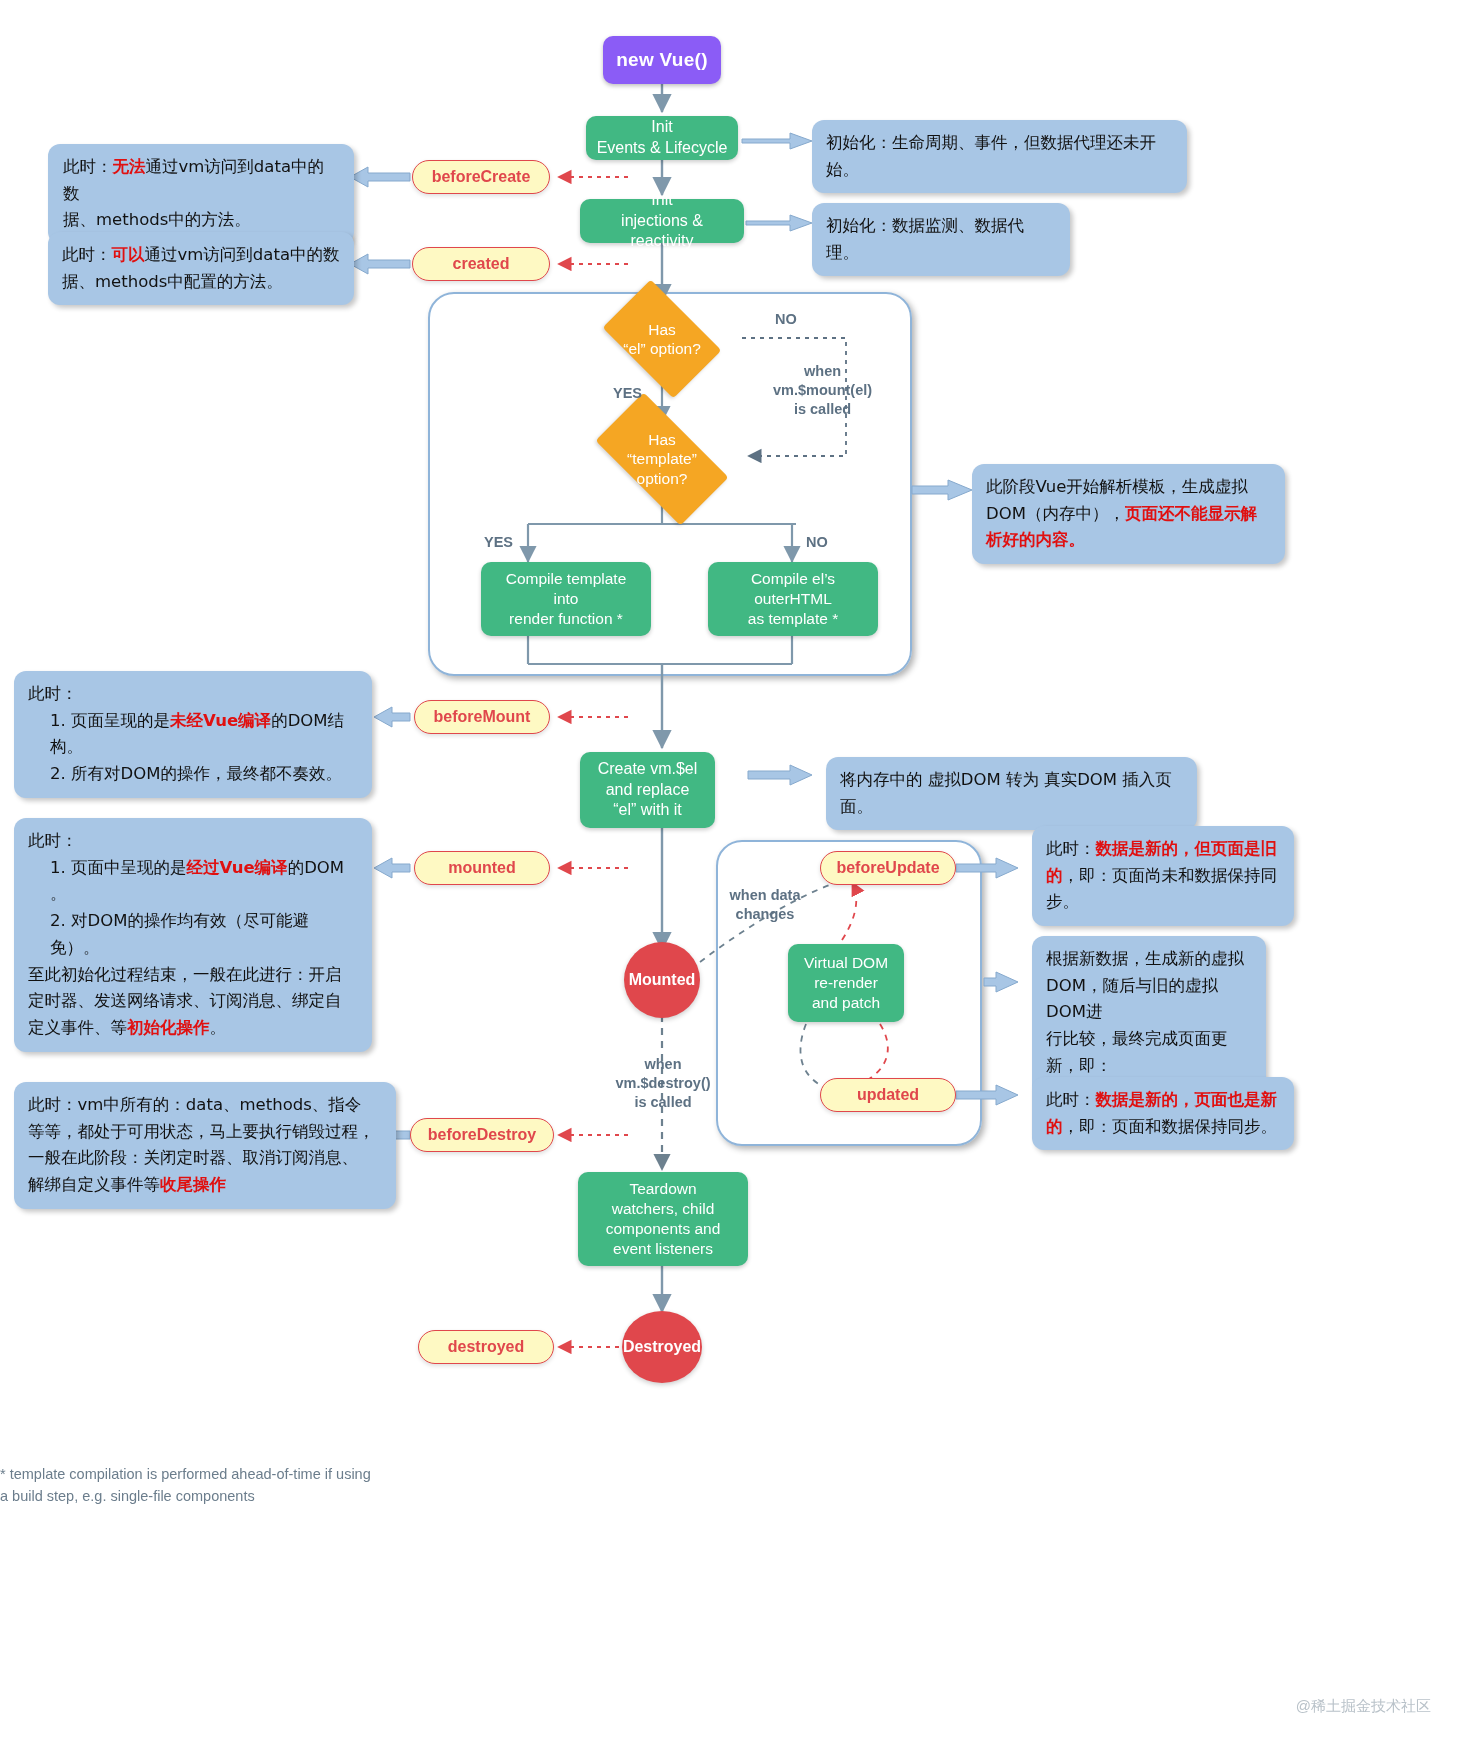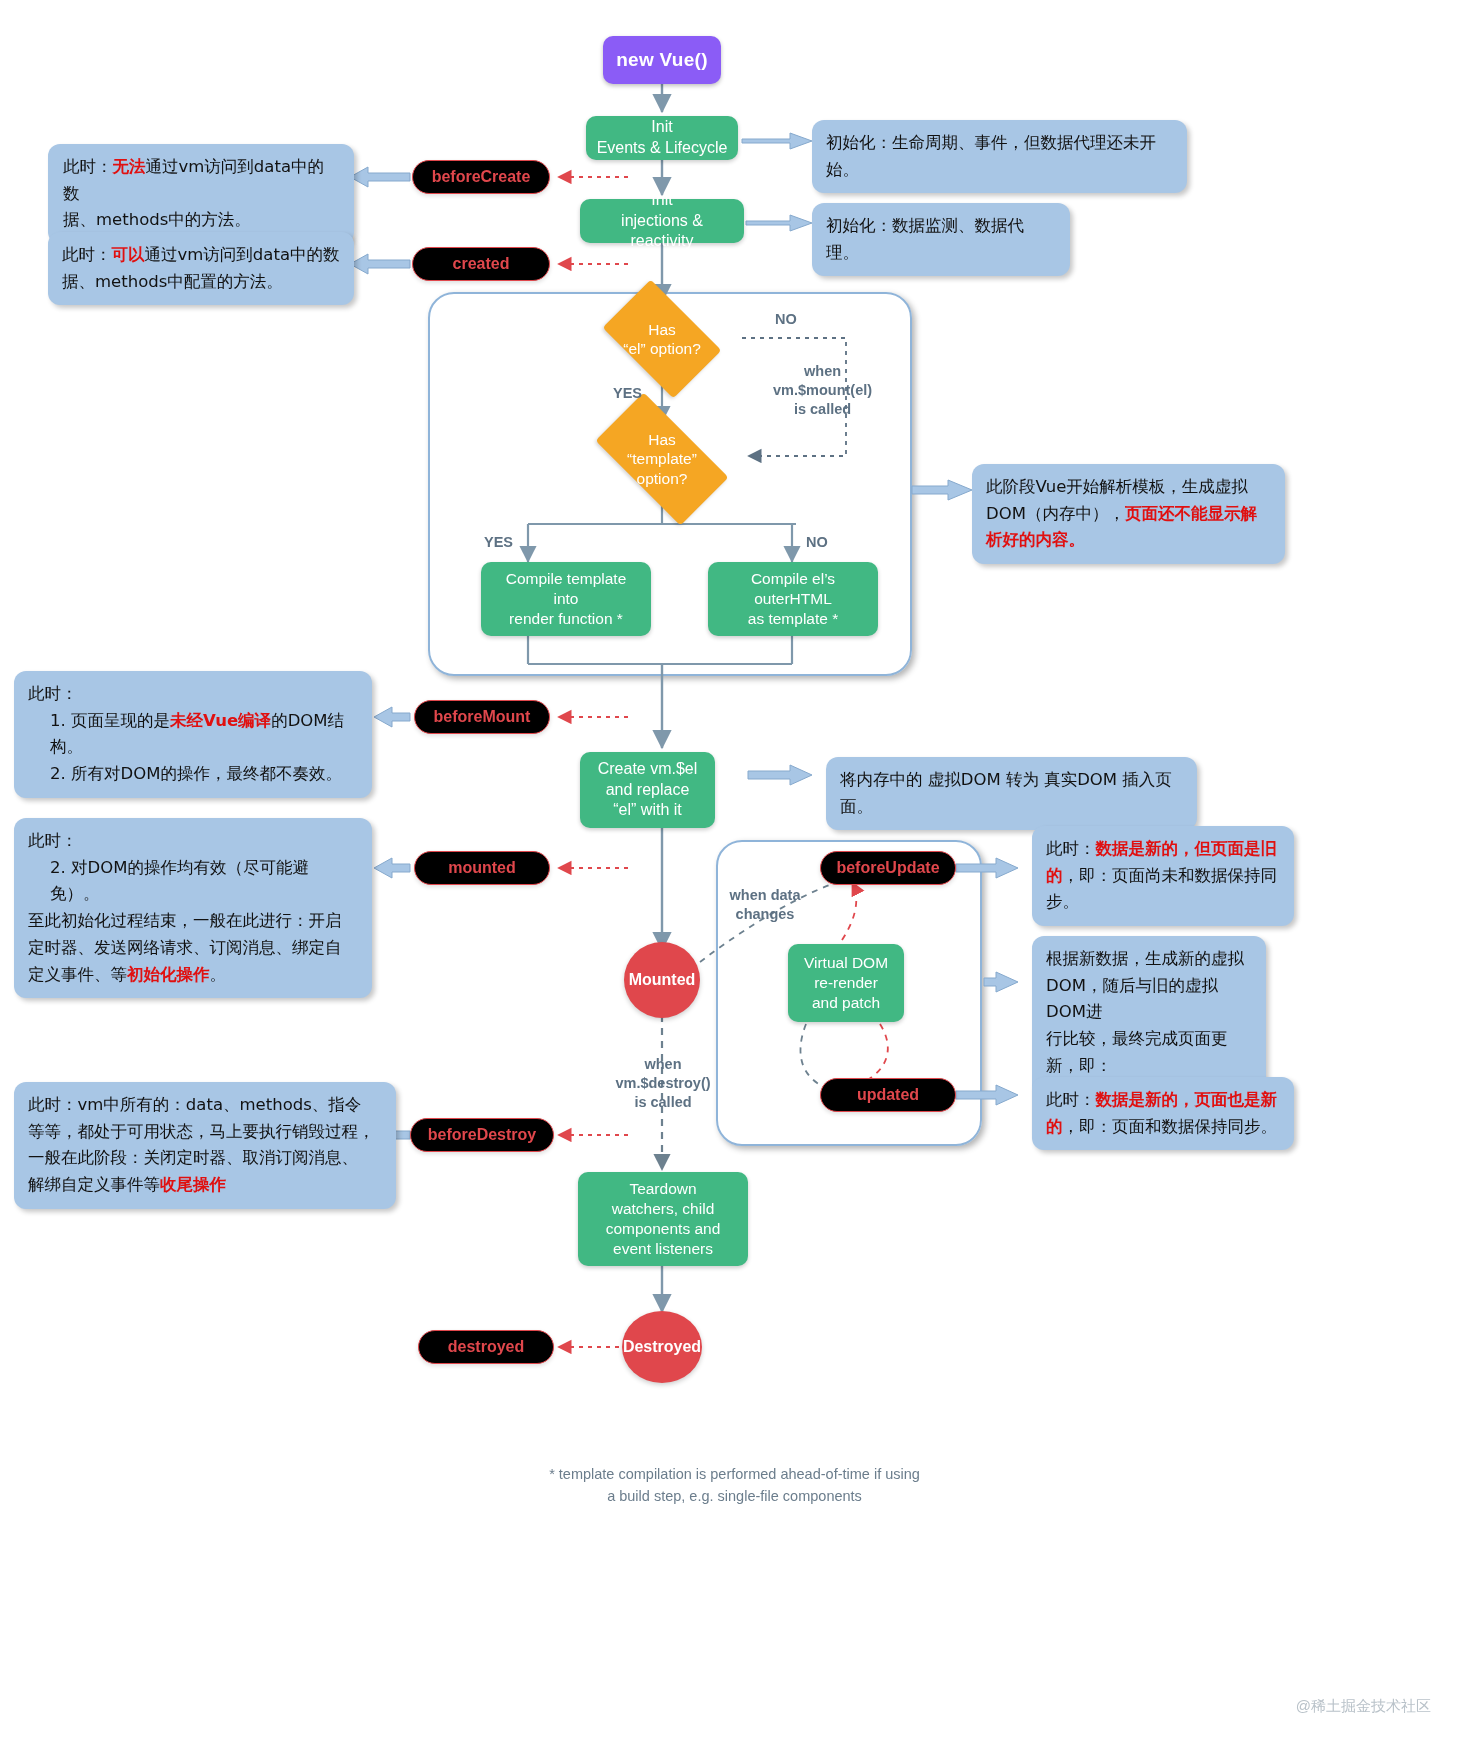--- a/index.html
+++ b/index.html
@@ -46,21 +46,21 @@
     z-index:2; white-space:nowrap;
   }
   .circle-red {
     background:#e0474c; color:#ffffff; border-radius:50%;
     font-weight:bold; font-size:16px;
     box-shadow:0 2px 5px rgba(0,0,0,.2);
   }
 
   
   .hook {
-    background:#000000; border:1.8px solid #e0474c; border-radius:22px;
+    background:#fef9c3; border:1.8px solid #e0474c; border-radius:22px;
     color:#e0474c; font-weight:bold; font-size:16px;
     box-shadow:0 2px 4px rgba(0,0,0,.13);
   }
 
   
   .callout {
     background:#a8c6e5; border-radius:12px;
     color:#111; font-size:16.5px; line-height:1.62;
     padding:10px 14px;
     box-shadow:3px 3px 5px rgba(0,0,0,.22);
@@ -80,21 +80,21 @@
   }
 
   
   .flow-label {
     position:absolute; color:#5d7183; font-weight:bold; font-size:14.5px;
     line-height:1.3; text-align:center; white-space:pre;
   }
 
   
   .footer {
-    position:absolute; width:100%; text-align:center;
+    position:absolute; width:100%; 
     color:#6b7d8c; font-size:14.5px; line-height:1.5;
   }
   .watermark {
     position:absolute; color:#b9c2c9; font-size:15px;
   }
 
   svg.wires { position:absolute; inset:0; width:1469px; height:1764px; pointer-events:none; }
 </style>
 </head>
 <body>
@@ -312,20 +312,21 @@
   <div class="callout" style="position:absolute; left:14px; top:671px; width:358px;">
       <div><span>此时：</span></div>
       <div class="indent"><span>1. 页面呈现的是</span><span class="r">未经Vue编译</span><span>的DOM结构。</span></div>
       <div class="indent"><span>2. 所有对DOM的操作，最终都不奏效。</span></div>
     </div>
   <div class="callout" style="position:absolute; left:826px; top:757px; width:371px;">
       <div><span>将内存中的 虚拟DOM 转为 真实DOM 插入页面。</span></div>
     </div>
   <div class="callout" style="position:absolute; left:14px; top:818px; width:358px;">
       <div><span>此时：</span></div>
+      <div class="indent"><span>1. 页面中呈现的是</span><span class="r">经过Vue编译</span><span>的DOM 。</span></div>
       <div class="indent"><span>2. 对DOM的操作均有效（尽可能避免）。</span></div>
       <div><span>至此初始化过程结束，一般在此进行：开启</span></div>
       <div><span>定时器、发送网络请求、订阅消息、绑定自</span></div>
       <div><span>定义事件、等</span><span class="r">初始化操作</span><span>。</span></div>
     </div>
   <div class="callout" style="position:absolute; left:1032px; top:826px; width:262px;">
       <div><span>此时：</span><span class="r">数据是新的，但页面是旧</span></div>
       <div><span class="r">的</span><span>，即：页面尚未和数据保持同</span></div>
       <div><span>步。</span></div>
     </div>

